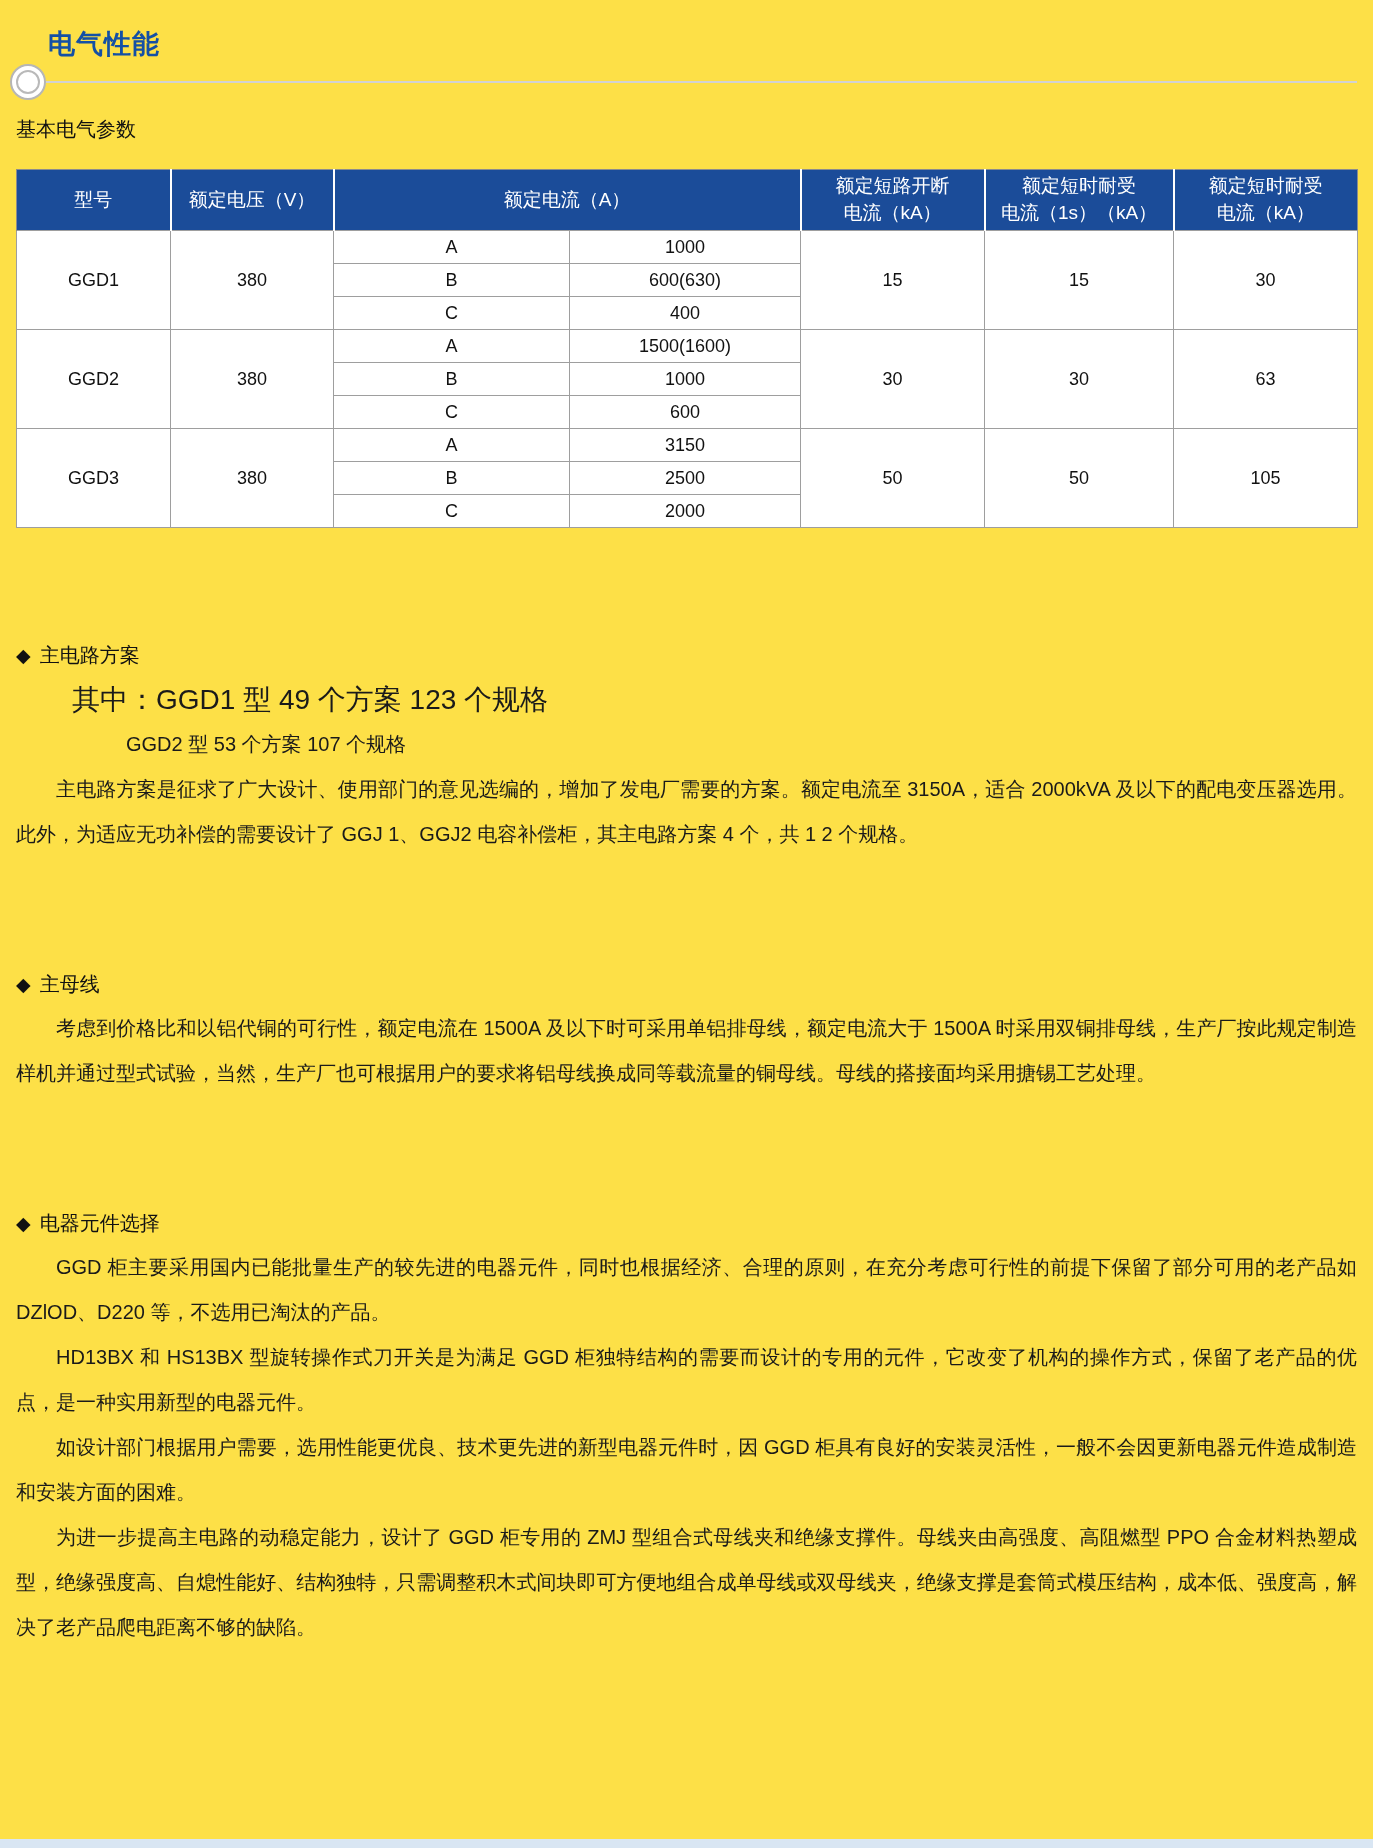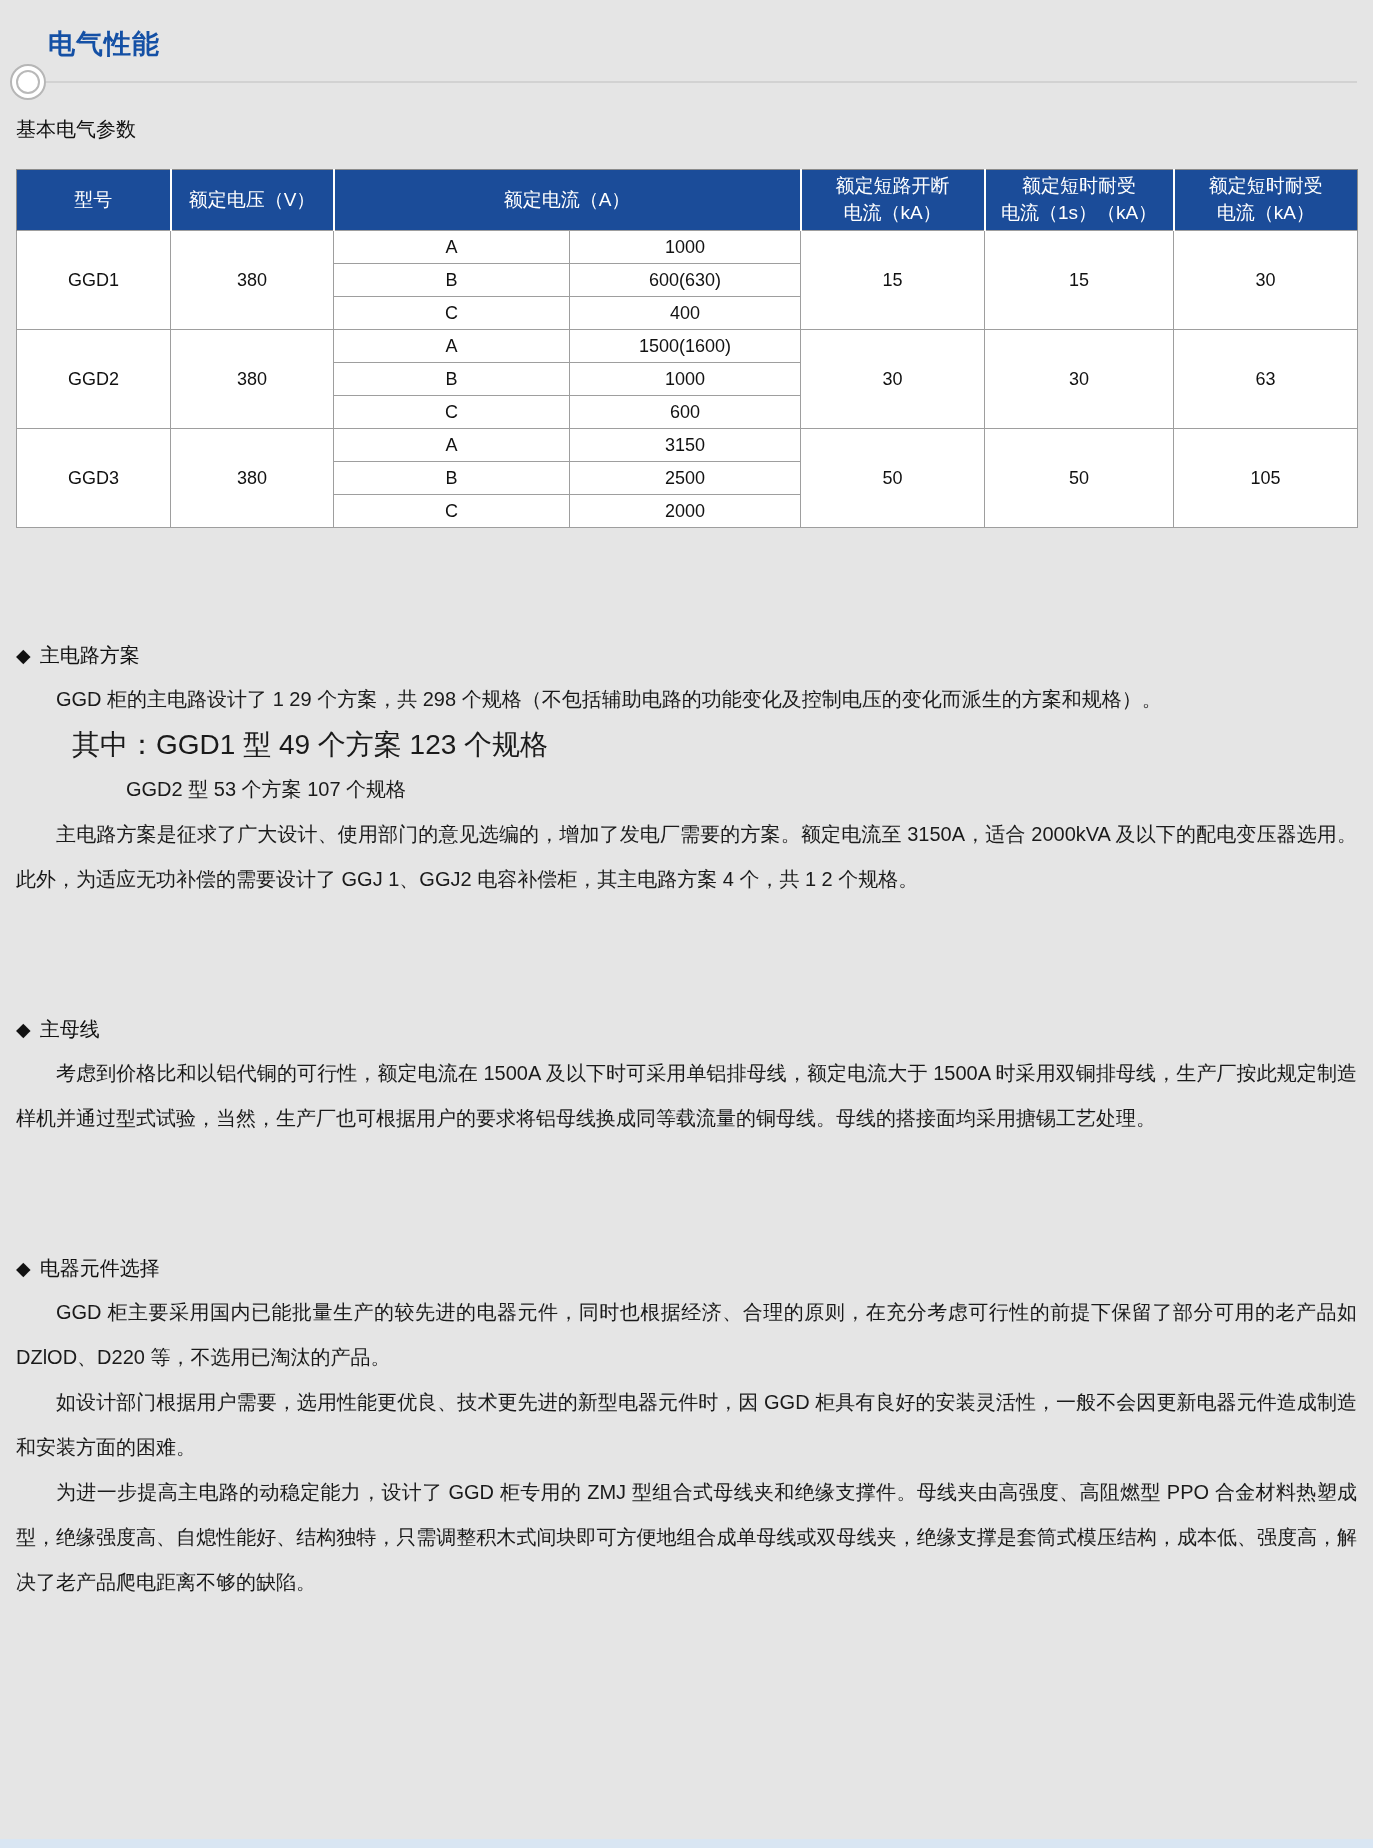--- a/index.html
+++ b/index.html
@@ -2,21 +2,21 @@
 <html lang="zh"><head>
 <meta charset="utf-8">
 <style>
   html,body { margin:0; padding:0; background:#ffffff; }
   .page {
     position: relative;
     width: 1373px;
     height: 1848px;
     box-sizing: border-box;
     padding: 0 16px;
-    background: #e5e5e5;
+    background: #fde047;
     overflow: hidden;
     font-family: "Liberation Sans", "DejaVu Sans", sans-serif;
     color: #1a1a1a;
   }
   
   .page-title {
     margin: 0;
     padding: 26px 0 0 32px;
     font-size: 27px;
     font-weight: bold;
@@ -214,39 +214,39 @@
         <td class="cur-l">C</td>
         <td class="cur-v">2000</td>
       </tr>
     </tbody>
   </table>
 
   <div class="sec">
     <h3 class="sec-title">
       <span class="diamond">◆</span><span>主电路方案</span>
     </h3>
-    <p class="para">GGD 柜的主电路设计了 1 29 个方案，共 298 个规格（不包括辅助电路的功能变化及控制电压的变化而派生的方案和规格）。</p>
     <p class="line-lead">其中：GGD1 型 49 个方案 123 个规格</p>
     <p class="line-sub">GGD2 型 53 个方案 107 个规格</p>
     <p class="para">主电路方案是征求了广大设计、使用部门的意见选编的，增加了发电厂需要的方案。额定电流至 3150A，适合 2000kVA 及以下的配电变压器选用。此外，为适应无功补偿的需要设计了 GGJ 1、GGJ2 电容补偿柜，其主电路方案 4 个，共 1 2 个规格。</p>
   </div>
 
   <div class="sec">
   </div>
 
   <div class="sec">
     <h3 class="sec-title">
       <span class="diamond">◆</span><span>主母线</span>
     </h3>
     <p class="para">考虑到价格比和以铝代铜的可行性，额定电流在 1500A 及以下时可采用单铝排母线，额定电流大于 1500A 时采用双铜排母线，生产厂按此规定制造样机并通过型式试验，当然，生产厂也可根据用户的要求将铝母线换成同等载流量的铜母线。母线的搭接面均采用搪锡工艺处理。</p>
   </div>
 
   <div class="sec">
     <h3 class="sec-title">
       <span class="diamond">◆</span><span>电器元件选择</span>
     </h3>
     <p class="para">GGD 柜主要采用国内已能批量生产的较先进的电器元件，同时也根据经济、合理的原则，在充分考虑可行性的前提下保留了部分可用的老产品如 DZlOD、D220 等，不选用已淘汰的产品。</p>
+    <p class="para">HD13BX 和 HS13BX 型旋转操作式刀开关是为满足 GGD 柜独特结构的需要而设计的专用的元件，它改变了机构的操作方式，保留了老产品的优点，是一种实用新型的电器元件。</p>
     <p class="para">如设计部门根据用户需要，选用性能更优良、技术更先进的新型电器元件时，因 GGD 柜具有良好的安装灵活性，一般不会因更新电器元件造成制造和安装方面的困难。</p>
     <p class="para">为进一步提高主电路的动稳定能力，设计了 GGD 柜专用的 ZMJ 型组合式母线夹和绝缘支撑件。母线夹由高强度、高阻燃型 PPO 合金材料热塑成型，绝缘强度高、自熄性能好、结构独特，只需调整积木式间块即可方便地组合成单母线或双母线夹，绝缘支撑是套筒式模压结构，成本低、强度高，解决了老产品爬电距离不够的缺陷。</p>
   </div>
 
   <div class="bottom-bar"></div>
 </div>
 
 </body></html>

